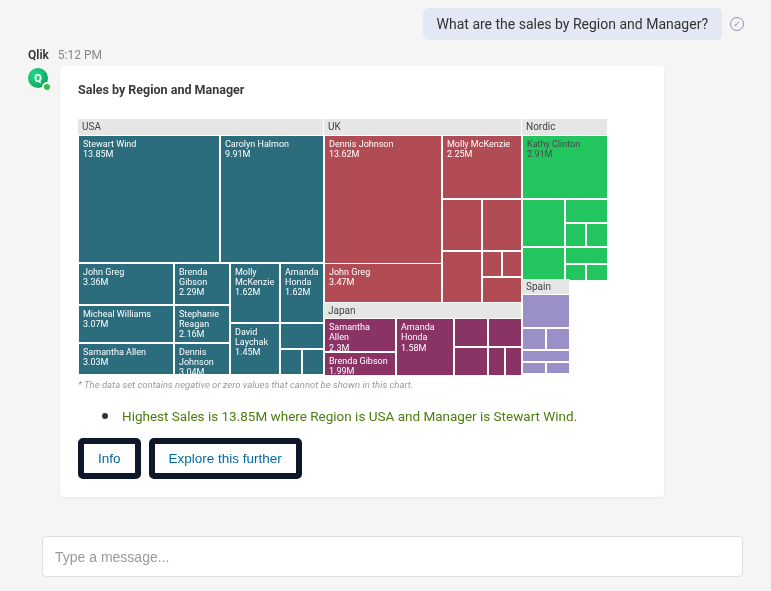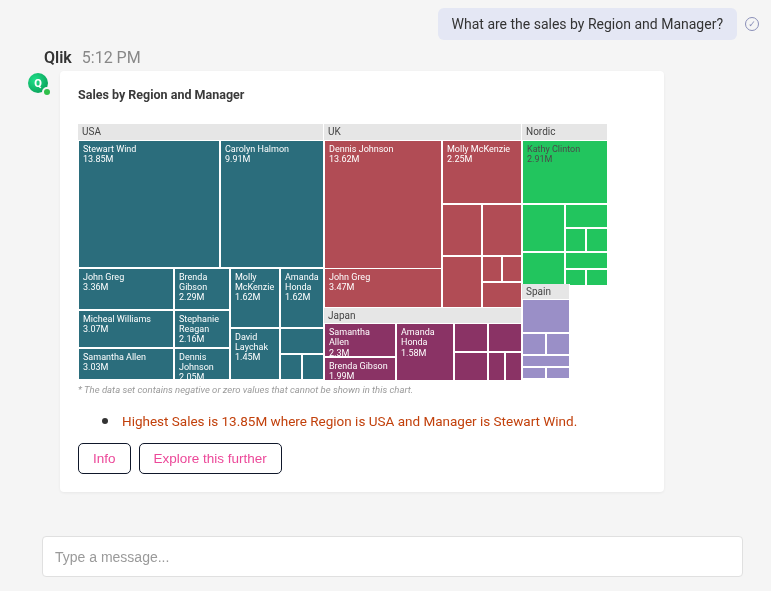--- a/index.html
+++ b/index.html
@@ -4,38 +4,38 @@
 <style>
   * { box-sizing: border-box; margin: 0; padding: 0; }
   body {
     font-family: -apple-system, BlinkMacSystemFont, "Segoe UI", Roboto, Arial, sans-serif;
     background: #f5f5f5;
     width: 771px;
     height: 591px;
     position: relative;
     color: #333;
   }
-  .chat-container { padding: 8px 12px 8px 28px; }
+  .chat-container { padding: 8px 27px 8px 28px; }
   .user-msg-row { display: flex; justify-content: flex-end; align-items: center; gap: 8px; margin-bottom: 8px; }
   .user-bubble {
     background: #e4e7f4;
     border-radius: 6px;
     padding: 8px 14px;
     font-size: 14px;
     color: #333;
   }
   .check-icon {
     width: 14px; height: 14px;
     border: 1.2px solid #8a8fb8;
     border-radius: 50%;
     display: flex; align-items: center; justify-content: center;
     color: #8a8fb8;
     font-size: 9px;
   }
-  .sender-meta { font-size: 16px; color: #333; margin-bottom: 4px; margin-left: 16px; }
+  .sender-meta { font-size: 12px; color: #333; margin-bottom: 4px; }
   .sender-name { font-weight: 600; margin-right: 6px; }
   .sender-time { color: #888; }
   .bot-row { display: flex; align-items: flex-start; gap: 10px; }
   .avatar {
     width: 22px; height: 22px; position: relative;
     margin-top: 2px;
     flex-shrink: 0;
   }
   .avatar-circle {
     width: 20px; height: 20px; border-radius: 50%;
@@ -79,26 +79,26 @@
   .uk  { width: 198px; }
   .nordic-col { width: 86px; }
   
   .c-usa { background: #2b6d7c; }
   .c-uk  { background: #b14c55; }
   .c-jp  { background: #8a3365; }
   .c-no  { background: #22c55e; }
   .c-es  { background: #9a8fc7; }
   .c-de  { background: #3ec7b1; }
   .footnote { font-size: 9.5px; color: #9a9a9a; font-style: italic; margin-top: 6px; }
-  .insight-row { margin: 18px 4px 14px 4px; font-size: 13.5px; color: #c2410c; }
+  .insight-row { margin: 18px 4px 14px 4px; font-size: 13.5px; color: #4d7c0f; }
   .bullet { display: inline-block; width: 6px; height: 6px; background: #333; border-radius: 50%; margin: 0 14px 2px 20px; vertical-align: middle; }
   .btn-row { display: flex; gap: 8px; }
   .btn {
-    border: 1px solid #0f172a;
-    color: #ec4899;
+    border: 6px solid #0f172a;
+    color: #0369a1;
     background: #fff;
     border-radius: 5px;
     padding: 7px 14px;
     font-size: 13.5px;
     cursor: pointer;
   }
   .composer {
     position: absolute;
     left: 42px; right: 28px; bottom: 14px;
     background: #fff;
@@ -177,21 +177,21 @@
             <div class="cell c-usa" style="left:152px;top:188px;width:50px;height:52px">
               <div class="nm">David Laychak</div>
               <div class="val"><span>1.45</span>M</div>
             </div>
             <div class="cell c-usa" style="left:0;top:208px;width:96px;height:32px">
               <div class="nm">Samantha Allen</div>
               <div class="val"><span>3.03</span>M</div>
             </div>
             <div class="cell c-usa" style="left:96px;top:208px;width:56px;height:32px">
               <div class="nm">Dennis Johnson</div>
-              <div class="val"><span>2.05</span>M</div>
+              <div class="val"><span>3.04</span>M</div>
             </div>
 
             <div class="filler c-usa" style="left:202px;top:188px;width:44px;height:26px"></div>
             <div class="filler c-usa" style="left:202px;top:214px;width:22px;height:26px"></div>
             <div class="filler c-usa" style="left:224px;top:214px;width:22px;height:26px"></div>
           </div>
         </div>
 
         <div class="region-col uk">
           <div class="region-header">UK</div>

